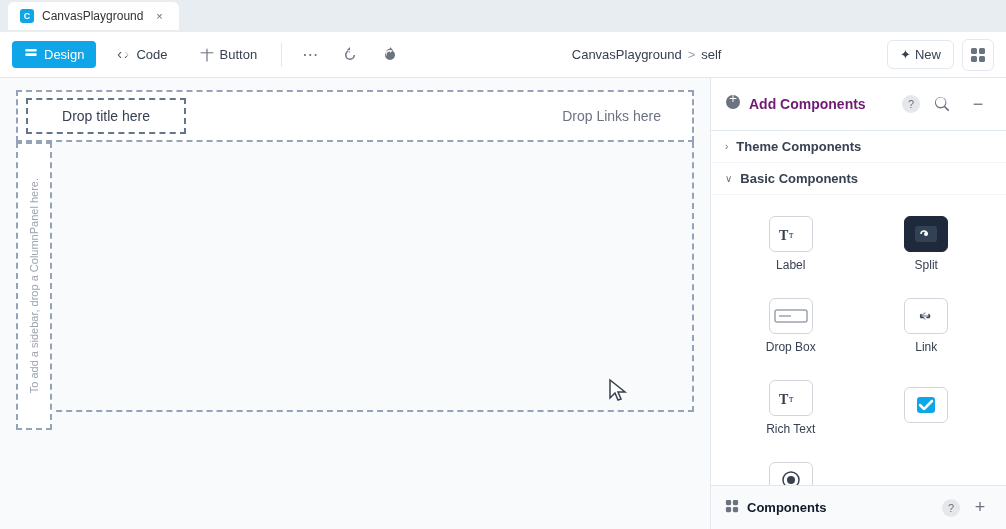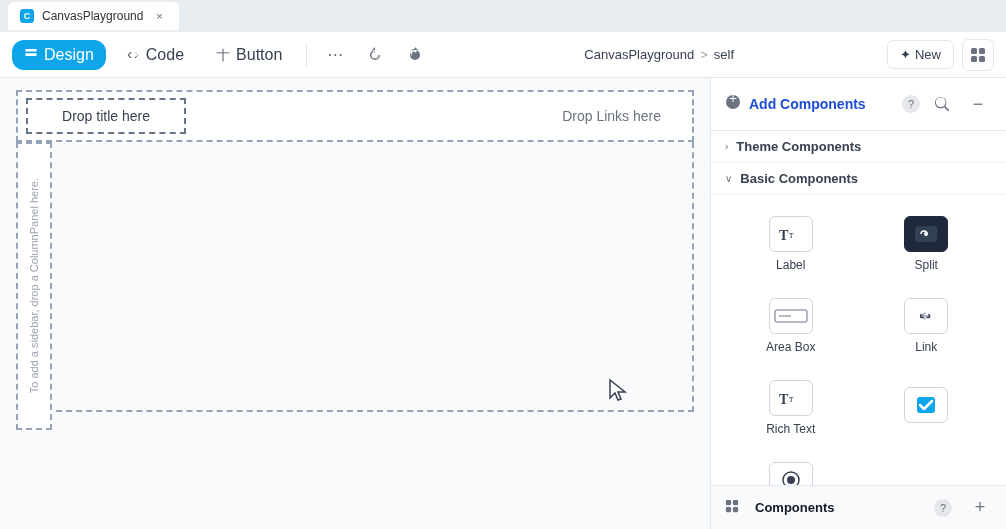--- a/index.html
+++ b/index.html
@@ -56,22 +56,22 @@
       border-bottom: 1px solid #e2e8f0;
       height: 46px;
       padding: 0 12px;
       gap: 8px;
     }
     .toolbar-btn {
       display: flex;
       align-items: center;
       gap: 6px;
       padding: 6px 12px;
-      border-radius: 12px;
-      font-size: 16px;
+      border-radius: 4px;
+      font-size: 13px;
       cursor: pointer;
       border: none;
       background: transparent;
       color: #374151;
     }
     .toolbar-btn.active {
       background: #0ea5e9;
       color: white;
     }
     .toolbar-icon-btn {
@@ -234,21 +234,21 @@
       border-bottom: 1px solid #e2e8f0;
       gap: 8px;
     }
     .panel-header-icon {
       color: #6b7280;
       font-size: 16px;
     }
     .panel-header-title {
       font-size: 14px;
       font-weight: 600;
-      color: #1d4ed8;
+      color: #701a75;
       flex: 1;
     }
     .panel-help {
       width: 18px;
       height: 18px;
       border-radius: 50%;
       background: #e5e7eb;
       display: flex;
       align-items: center;
       justify-content: center;
@@ -325,21 +325,21 @@
       color: #374151;
     }
 
     
     .bottom-panel {
       height: 44px;
       border-top: 1px solid #e2e8f0;
       display: flex;
       align-items: center;
       padding: 0 14px;
-      gap: 16px;
+      gap: 8px;
       background: #f8fafc;
     }
     .bottom-panel-icon { color: #6b7280; font-size: 14px; }
     .bottom-panel-title { font-size: 13px; font-weight: 600; color: #111827; flex: 1; }
     .bottom-panel-add {
       width: 24px;
       height: 24px;
       border-radius: 4px;
       border: none;
       background: transparent;
@@ -492,21 +492,21 @@
         <span class="component-label">Split</span>
       </div>
 
       <div class="component-item">
         <div class="component-icon">
           <svg width="36" height="20" viewBox="0 0 36 20" fill="none">
             <rect x="2" y="4" width="32" height="12" rx="2" stroke="#9ca3af" stroke-width="1.5" fill="white"></rect>
             <line x1="6" y1="10" x2="18" y2="10" stroke="#9ca3af" stroke-width="1.5"></line>
           </svg>
         </div>
-        <span class="component-label">Area Box</span>
+        <span class="component-label">Drop Box</span>
       </div>
 
       <div class="component-item">
         <div class="component-icon">
           <svg width="28" height="20" viewBox="0 0 28 20" fill="none">
             <path d="M10 10h8M13 7l-4 3 4 3" stroke="#9ca3af" stroke-width="1.5" stroke-linecap="round" fill="none"></path>
             <path d="M9 8.5a3 3 0 000 3h2M17 8.5a3 3 0 010 3h-2" stroke="#374151" stroke-width="1.5" stroke-linecap="round" fill="none"></path>
           </svg>
         </div>
         <span class="component-label">Link</span>

